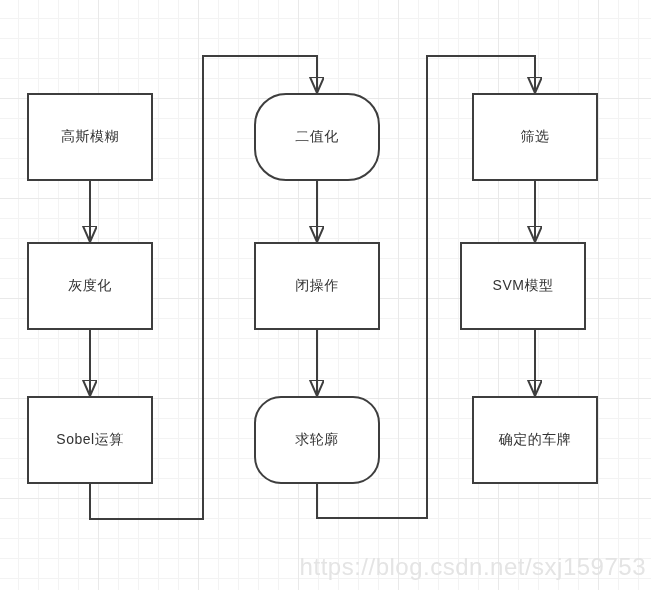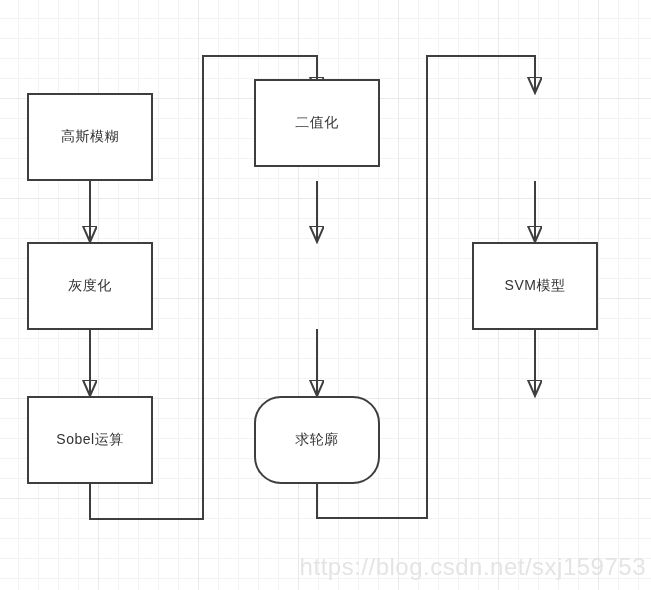--- a/index.html
+++ b/index.html
@@ -86,26 +86,35 @@
   <div class="node" style="left:27px; top:93px;">
     <span>高斯模糊</span>
   </div>
   <div class="node" style="left:27px; top:242px;">
     <span>灰度化</span>
   </div>
   <div class="node" style="left:27px; top:396px;">
     <span>Sobel运算</span>
   </div>
 
-  <div class="node" style="left:254px; top:79px;">
+  <div class="node" style="left:254px; top:93px;border-radius:32px;">
     <span>二值化</span>
+  </div>
+  <div class="node" style="left:254px; top:242px;">
+    <span>闭操作</span>
   </div>
   <div class="node" style="left:254px; top:396px;border-radius:27px;">
     <span>求轮廓</span>
   </div>
 
-  <div class="node" style="left:472px; top:242px;">
+  <div class="node" style="left:472px; top:93px;">
+    <span>筛选</span>
+  </div>
+  <div class="node" style="left:460px; top:242px;">
     <span>SVM模型</span>
+  </div>
+  <div class="node" style="left:472px; top:396px;">
+    <span>确定的车牌</span>
   </div>
 
   <div class="watermark">https://blog.csdn.net/sxj159753</div>
 
 </div>
 
 </body></html>

